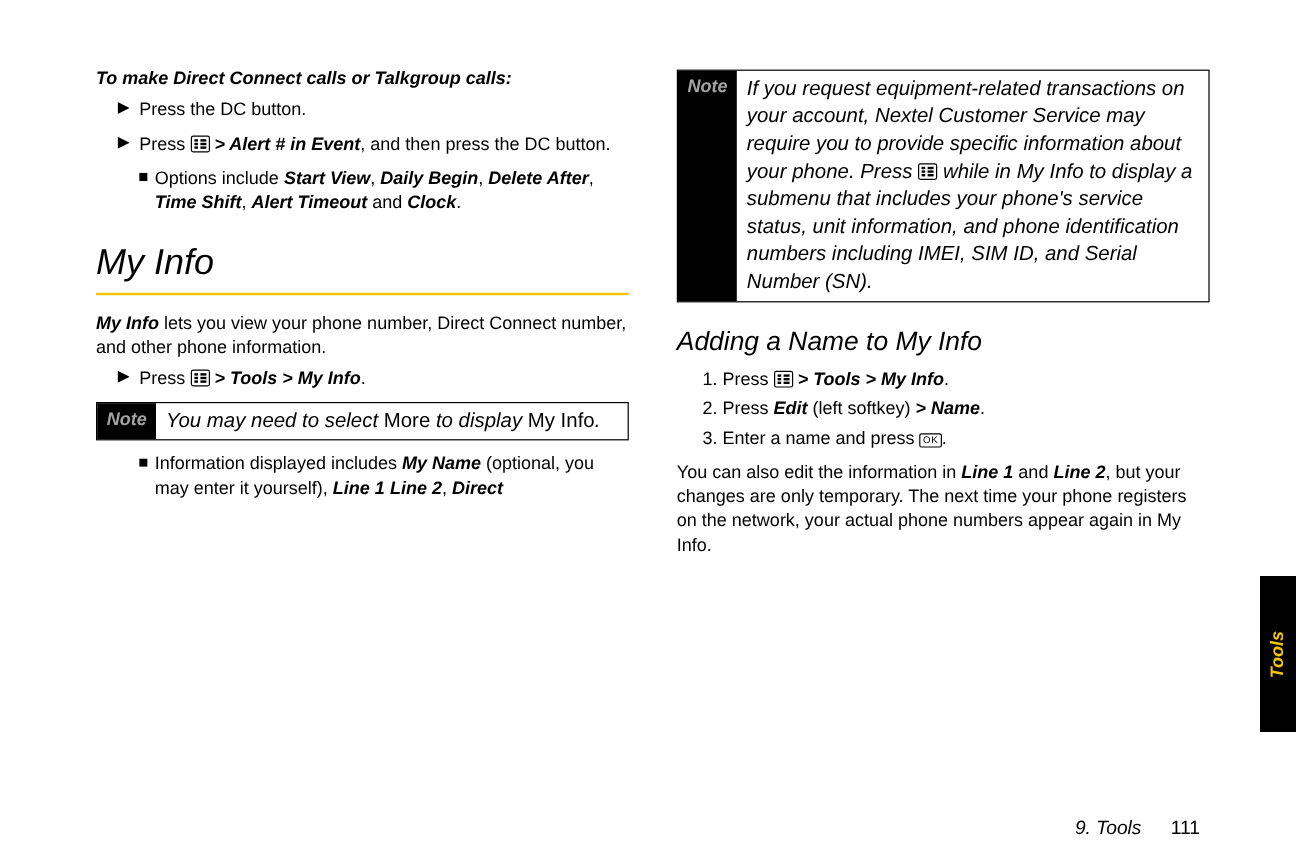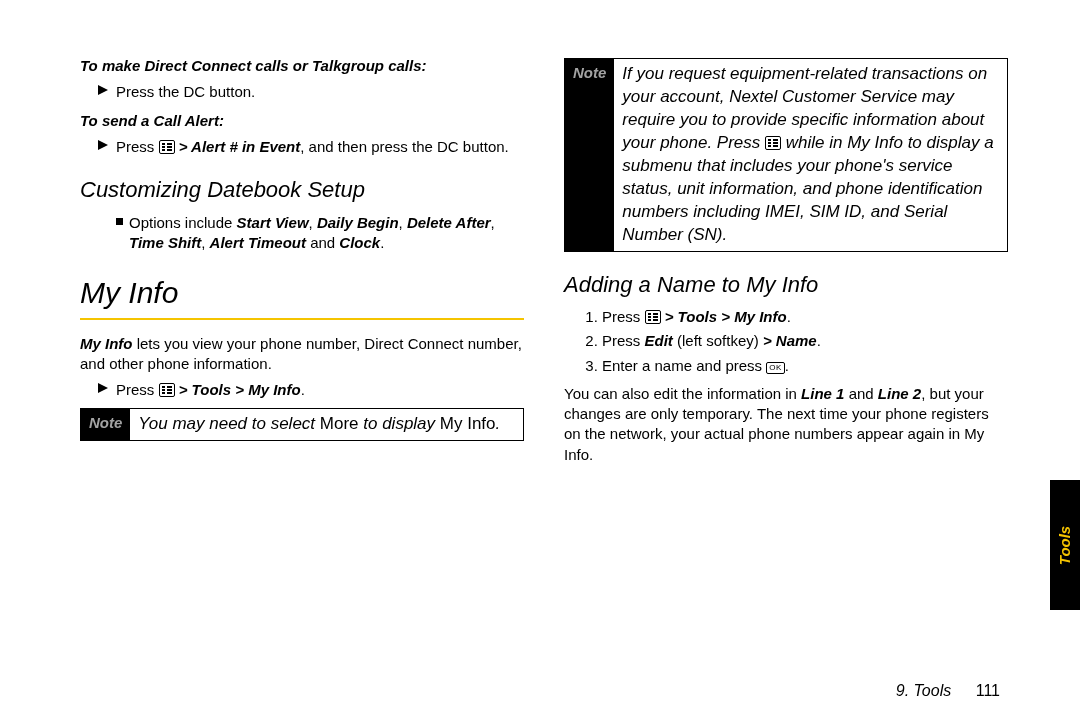--- a/index.html
+++ b/index.html
@@ -154,33 +154,31 @@
 
     <div class="subhead-italic">To make Direct Connect calls or Talkgroup calls:</div>
 
     <div class="bullet-line">
       <svg class="tri" width="10" height="10">
           <polygon points="0,0 10,5 0,10"></polygon>
         </svg>
       <div>Press the DC button.</div>
     </div>
 
-    <div class="subhead-italic">To send a Call Alert:</div>
 
     <div class="bullet-line">
       <svg class="tri" width="10" height="10">
           <polygon points="0,0 10,5 0,10"></polygon>
         </svg>
       <div>
         <span>Press </span><span class="icon-box"></span>
         <span class="bi">&gt; Alert # in Event</span><span>, and then press the DC button.</span>
       </div>
     </div>
 
-    <div class="h2">Customizing Datebook Setup</div>
 
 
     <div class="sub-bullet">
       <svg class="sq" width="7" height="7">
           <rect width="7" height="7"></rect>
         </svg>
       <div>
         <span>Options include </span><span class="bi">Start View</span>, <span class="bi">Daily Begin</span>, <span class="bi">Delete After</span>, <span class="bi">Time Shift</span>, <span class="bi">Alert Timeout</span><span> and </span><span class="bi">Clock</span><span>.</span>
       </div>
     </div>
@@ -202,20 +200,28 @@
       </div>
     </div>
 
     <div class="note-box">
       <div class="note-tag">Note</div>
       <div class="note-body">
         <span>You may need to select </span><span style="font-style:normal">More</span><span> to display </span><span style="font-style:normal">My Info</span><span>.</span>
       </div>
     </div>
 
+    <div class="sub-bullet">
+      <svg class="sq" width="7" height="7">
+          <rect width="7" height="7"></rect>
+        </svg>
+      <div>
+        <span>Information displayed includes </span><span class="bi">My Name</span><span> (optional, you may enter it yourself), </span><span class="bi">Line 1</span><span> </span><span class="bi">Line 2</span><span>, </span><span class="bi">Direct</span>
+      </div>
+    </div>
 
   </div>
 
   <div class="col">
 
 
     <div class="note-box">
       <div class="note-tag">Note</div>
       <div class="note-body">
         <span>If you request equipment-related transactions on your account, Nextel Customer Service may require you to provide specific information about your phone. Press </span><span class="icon-box" style="background-color:#fff"></span><span> while in My Info to display a submenu that includes your phone's service status, unit information, and phone identification numbers including IMEI, SIM ID, and Serial Number (SN).</span>

